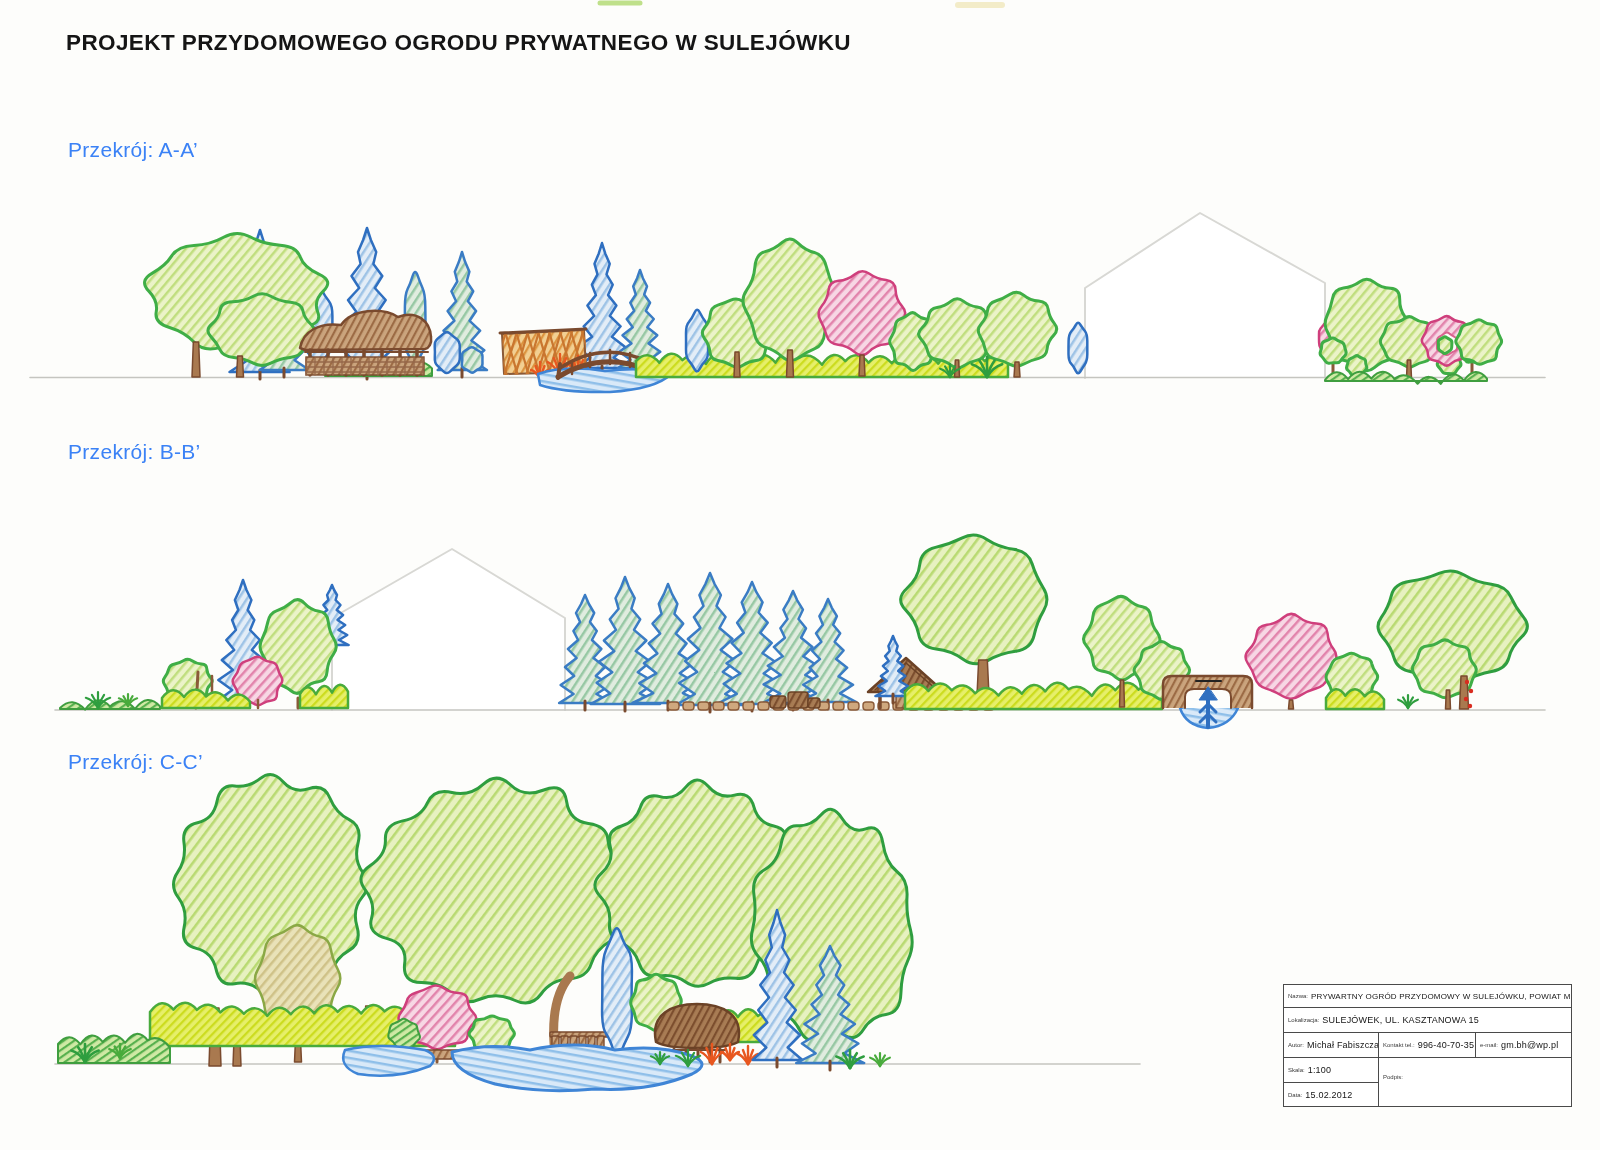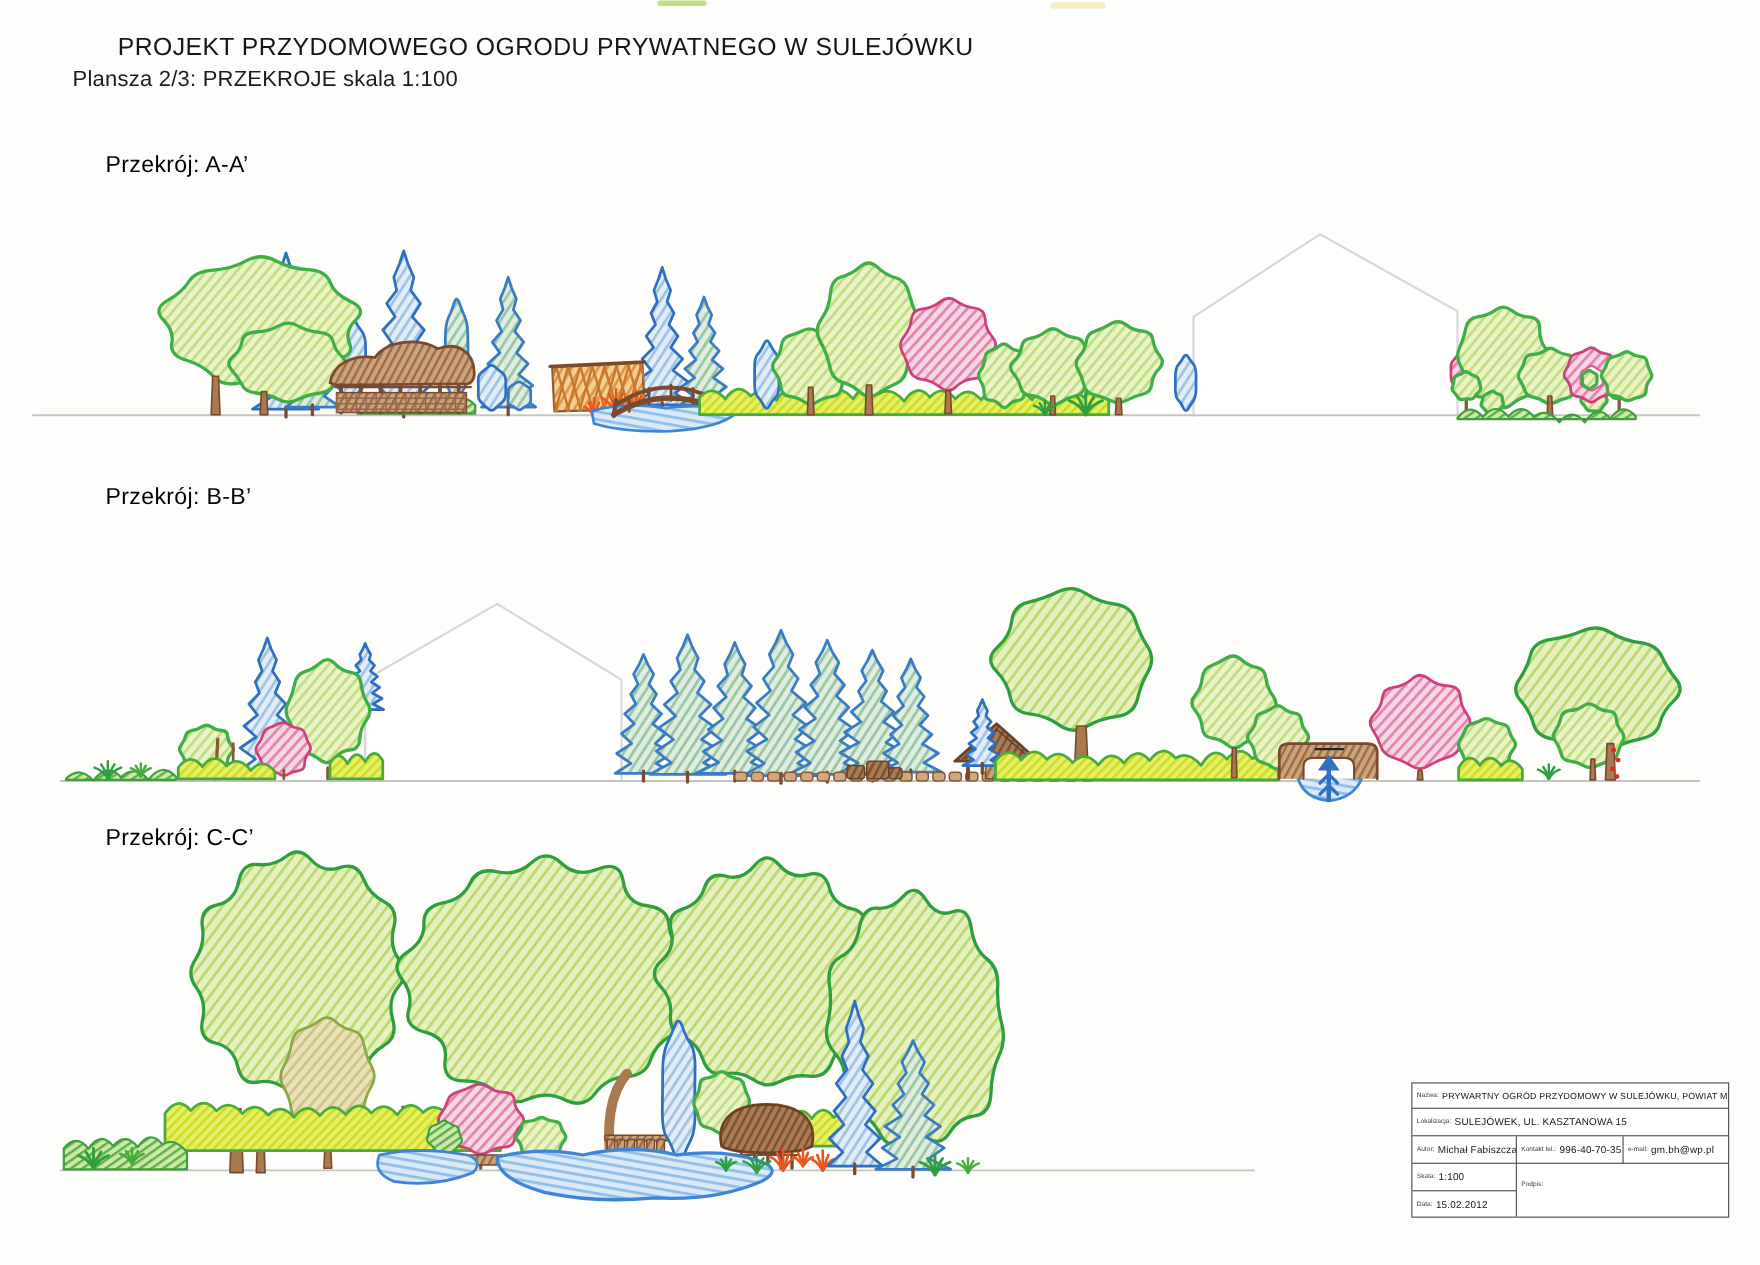--- a/index.html
+++ b/index.html
@@ -1,21 +1,21 @@
 <!DOCTYPE html>
 <html><head>
 <meta charset="utf-8">
 <style>
   html,body{margin:0;padding:0;background:#e8e8e6;}
   .sheet{position:relative;width:1600px;height:1150px;background:#fdfdfb;overflow:hidden;
          font-family:"Liberation Sans",sans-serif;}
-  .hdr-title{position:absolute;left:66px;top:30px;font-size:22.5px;font-weight:400;
-             letter-spacing:.4px;color:#151515;margin-left:41px;}
+  .hdr-title{position:absolute;left:66px;top:30px;font-size:22.5px;font-weight:700;
+             letter-spacing:.4px;color:#151515;}
   .hdr-sub{position:absolute;left:66px;top:61px;font-size:20px;color:#1b1b1b;letter-spacing:.2px;}
-  .sec-label{position:absolute;left:68px;font-size:21px;color:#000000;letter-spacing:.3px;margin-left:28px;}
+  .sec-label{position:absolute;left:68px;font-size:21px;color:#3b82f6;letter-spacing:.3px;}
   #labA{top:138px}#labB{top:440px}#labC{top:750px}
   #scene{position:absolute;left:0;top:0;width:1600px;height:1150px;}
   
   .tblock{position:absolute;left:1283px;top:984px;width:287px;height:121px;
           border:1.5px solid #4a4a4a;background:#fff;display:grid;
           grid-template-columns:95px 97px 1fr;
           grid-template-rows:23px 25px 25px 25px 1fr;}
   .tcell{display:flex;align-items:center;padding:0 4px;overflow:hidden;white-space:nowrap;}
   .br{border-right:1px solid #4a4a4a}.bb{border-bottom:1px solid #4a4a4a}
   .tlab{font-size:6px;color:#3a3a3a;margin-right:3px;flex:none;}
@@ -25,21 +25,20 @@
   .c-author{grid-area:3/1/4/2}.c-phone{grid-area:3/2/4/3}.c-email{grid-area:3/3/4/4}
   .c-scale{grid-area:4/1/5/2}.c-date{grid-area:5/1/6/2}
   .c-sign{grid-area:4/2/6/4;align-items:flex-start;padding-top:16px;}
 </style>
 </head>
 <body>
 
 <div class="sheet">
 
   <div class="hdr-title">PROJEKT PRZYDOMOWEGO OGRODU PRYWATNEGO W SULEJÓWKU</div>
-  <div class="hdr-sub">Plansza 2/3: PRZEKROJE skala 1:100</div>
 
   <div id="labA" class="sec-label">Przekrój: A-A’</div>
   <div id="labB" class="sec-label">Przekrój: B-B’</div>
   <div id="labC" class="sec-label">Przekrój: C-C’</div>
 
   <svg id="scene" viewBox="0 0 1600 1150">
     <defs>
       <pattern id="pGreen" patternUnits="userSpaceOnUse" width="7" height="7" patternTransform="rotate(40)">
         <rect width="7" height="7" fill="#ebf3c8"></rect>
           <line x1="1" y1="0" x2="1" y2="7" stroke="#c0de7e" stroke-width="3"></line>

